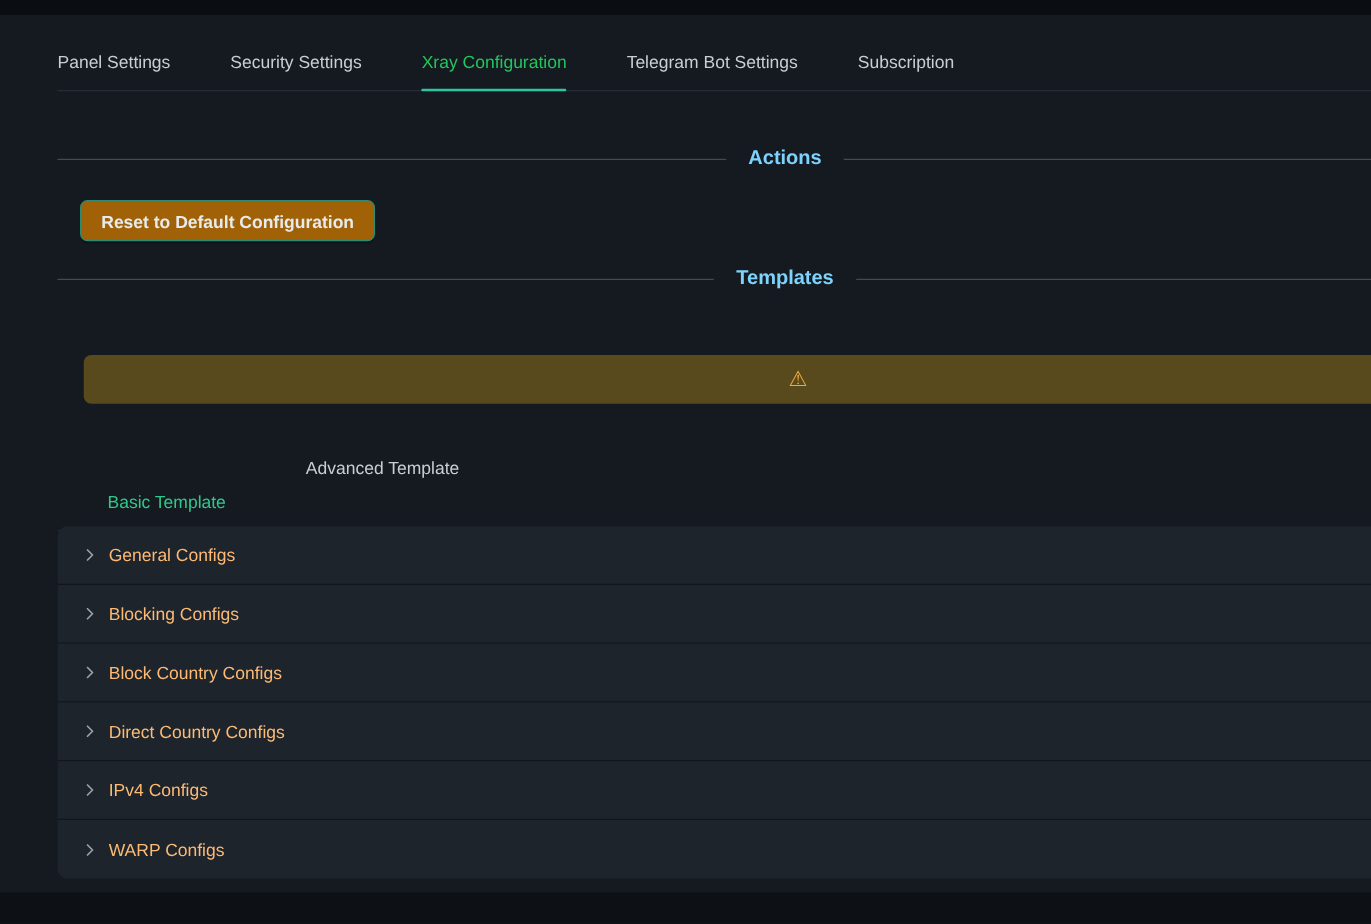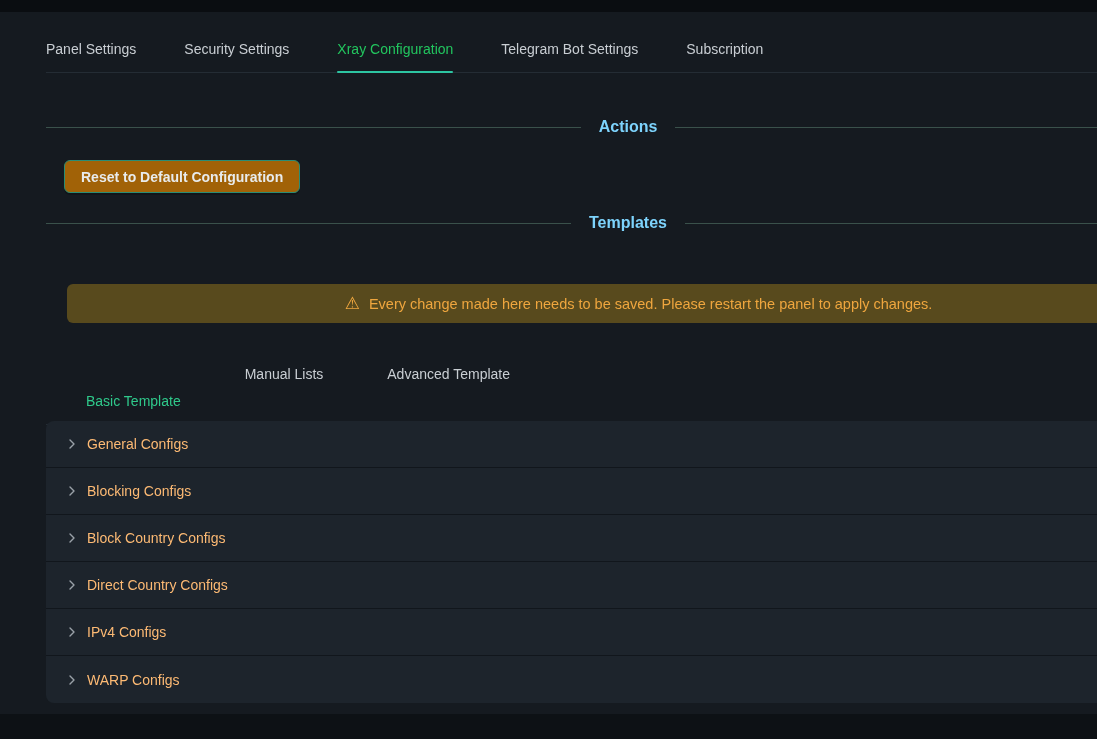--- a/index.html
+++ b/index.html
@@ -143,27 +143,25 @@
 <button class="reset-btn">Reset to Default Configuration</button>
 
 <div class="divider templates">
   <div class="line"></div>
   <div class="divider-title">Templates</div>
   <div class="line"></div>
 </div>
 
 <div class="warning-banner">
   <span class="warn-icon">⚠</span>
-  <span>Every change made here needs to be saved. Please restart the panel to apply changes.</span>
 </div>
 
 <div class="sub-tabs">
   <div class="tabs">
     <div class="tab active">Basic Template</div>
-    <div class="tab">Manual Lists</div>
     <div class="tab">Advanced Template</div>
   </div>
 </div>
 
 <div class="collapse">
   <div class="collapse-item">
     <span class="chev">
       <svg viewBox="0 0 10 10">
           <path d="M3 1 L7 5 L3 9" fill="none" stroke="currentColor" stroke-width="1.4" stroke-linecap="round" stroke-linejoin="round"></path>
         </svg>

